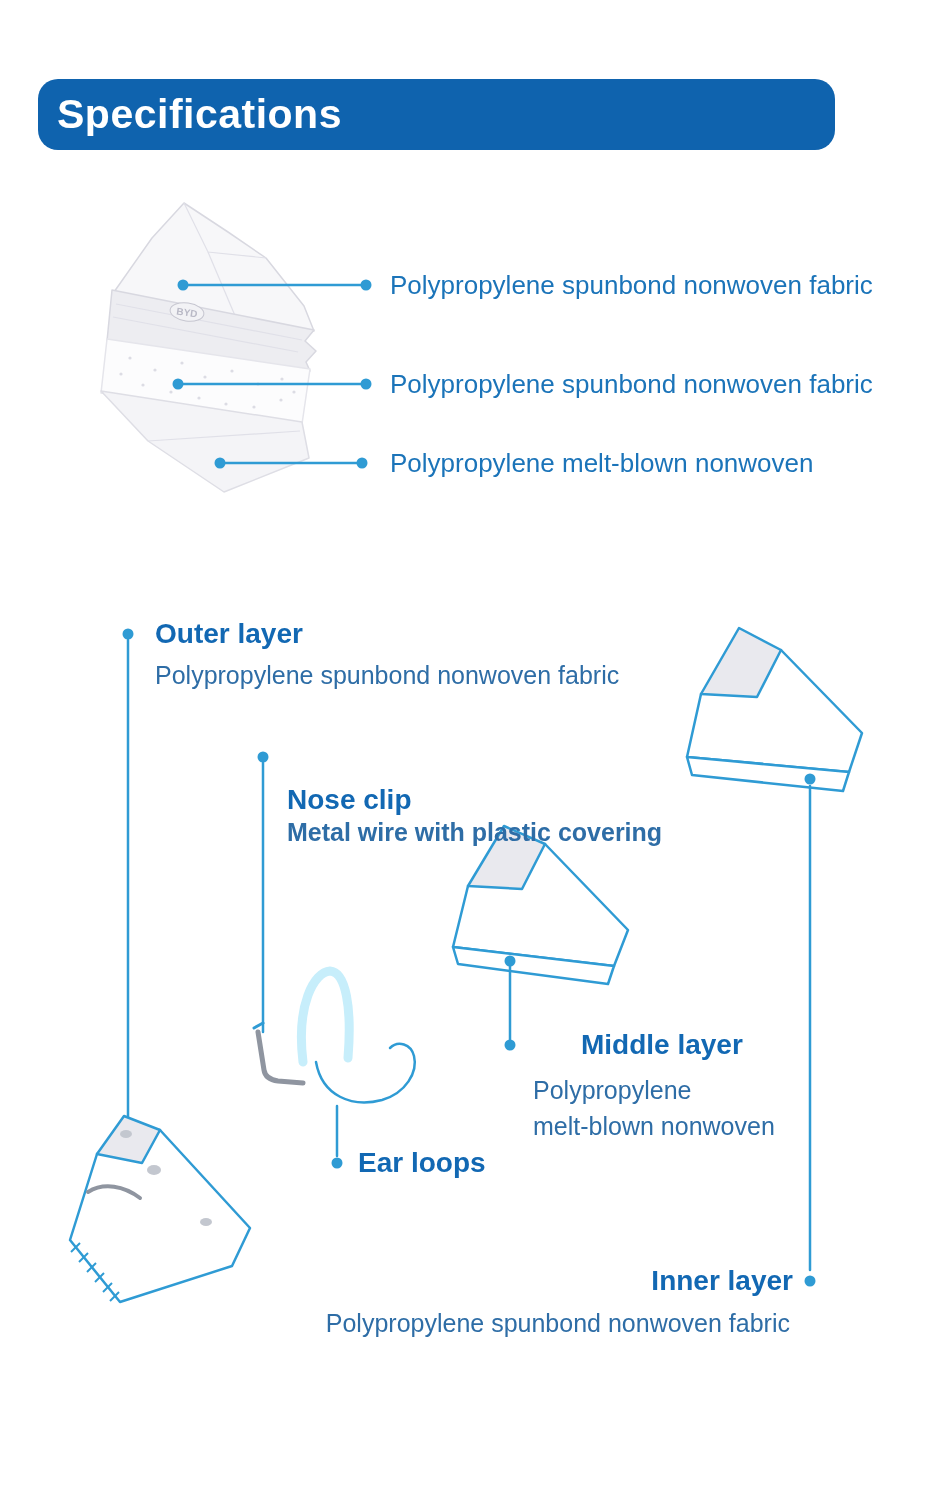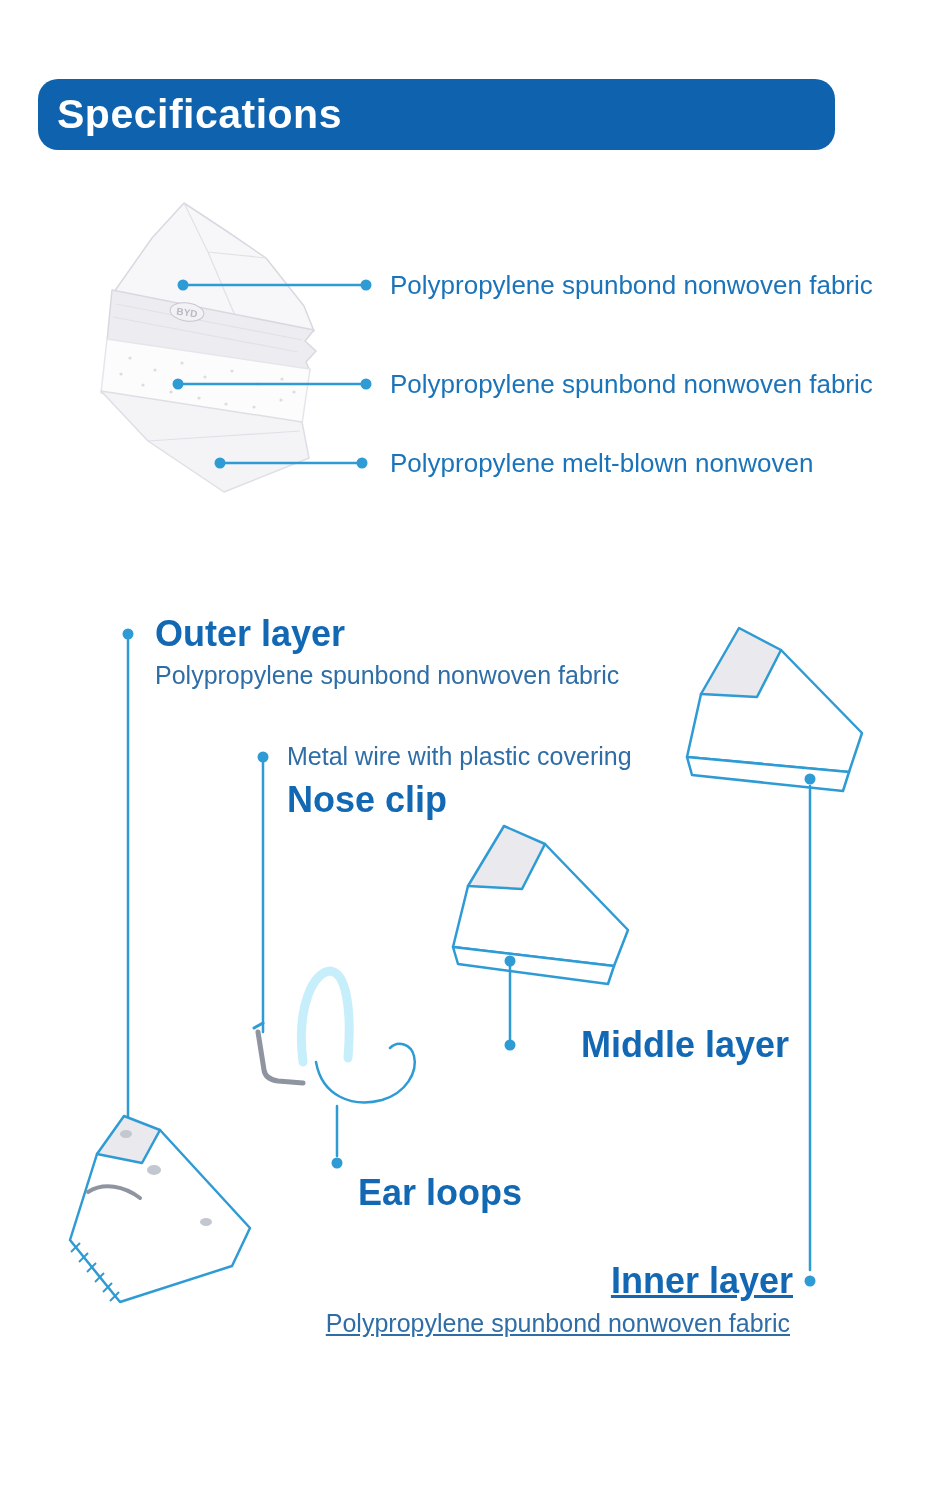--- a/index.html
+++ b/index.html
@@ -14,24 +14,24 @@
   body{font-family:"Liberation Sans",sans-serif;}
   .canvas{position:relative;width:940px;height:1500px;background:#ffffff;overflow:hidden;}
 
   .header-banner{position:absolute;left:38px;top:34px;width:797px;height:71px;
     background:var(--header-bg);border-radius:20px;display:flex;align-items:center;margin-top:45px;}
   .header-banner h1{margin:0;padding-left:19px;font-size:41px;font-weight:700;color:#ffffff;letter-spacing:0.5px;}
 
   .art{position:absolute;left:0;top:0;}
 
   .callout-label{position:absolute;font-size:26px;line-height:30px;color:var(--callout-text);white-space:nowrap;}
-  .part-heading{position:absolute;margin:0;font-size:36px;line-height:32px;font-weight:700;color:var(--heading-text);white-space:nowrap;}
+  .part-heading{position:absolute;margin:0;font-size:28px;line-height:32px;font-weight:700;color:var(--heading-text);white-space:nowrap;}
   .part-desc{position:absolute;font-size:25px;line-height:36px;color:var(--body-text);white-space:nowrap;}
   .part-desc.multiline{white-space:pre-line;width:310px;}
-  .right-align{text-align:center;text-decoration:underline;}
+  .right-align{text-align:center;}
 
   
   .ln{stroke:var(--line-art);stroke-width:2.5;fill:none;stroke-linecap:round;}
   .dot{fill:var(--line-art);}
   .face{fill:#ffffff;stroke:var(--line-art);stroke-width:2.5;stroke-linejoin:round;}
   .flap{fill:#e9e9ee;stroke:var(--line-art);stroke-width:2.5;stroke-linejoin:round;}
   .band{fill:#ffffff;stroke:var(--line-art);stroke-width:2.5;stroke-linejoin:round;}
   .soft-1{fill:#f7f7f9;stroke:#d8d8e0;stroke-width:1.5;stroke-linejoin:round;}
   .soft-2{fill:#ededf1;stroke:#d8d8e0;stroke-width:1.5;stroke-linejoin:round;}
   .soft-3{fill:#fcfcfd;stroke:#e5e5eb;stroke-width:1.5;stroke-linejoin:round;}
@@ -164,22 +164,24 @@
   </svg>
 
   <div class="callout-label" style="left:390px;top:270px;">Polypropylene spunbond nonwoven fabric</div>
   <div class="callout-label" style="left:390px;top:369px;">Polypropylene spunbond nonwoven fabric</div>
   <div class="callout-label" style="left:390px;top:448px;">Polypropylene melt-blown nonwoven</div>
 
   <h2 class="part-heading" style="left:155px;top:618px;">Outer layer</h2>
   <div class="part-desc" style="left:155px;top:657px;">Polypropylene spunbond nonwoven fabric</div>
 
   <h2 class="part-heading" style="left:287px;top:784px;">Nose clip</h2>
-  <div class="part-desc" style="left:287px;top:738px;">Metal wire with plastic covering</div>
+  <div class="part-desc" style="left:287px;top:814px;font-weight:bold;">Metal wire with plastic covering</div>
 
   <h2 class="part-heading" style="left:533px;top:1029px;margin-left:48px;">Middle layer</h2>
+  <div class="part-desc multiline" style="left:533px;top:1072px;">Polypropylene
+melt-blown nonwoven</div>
 
-  <h2 class="part-heading" style="left:358px;top:1147px;margin-top:30px;">Ear loops</h2>
+  <h2 class="part-heading" style="left:358px;top:1147px;">Ear loops</h2>
 
   <h2 class="part-heading right-align" style="right:147px;top:1265px;">Inner layer</h2>
   <div class="part-desc right-align" style="right:150px;top:1305px;">Polypropylene spunbond nonwoven fabric</div>
 
 </div>
 
 </body></html>

